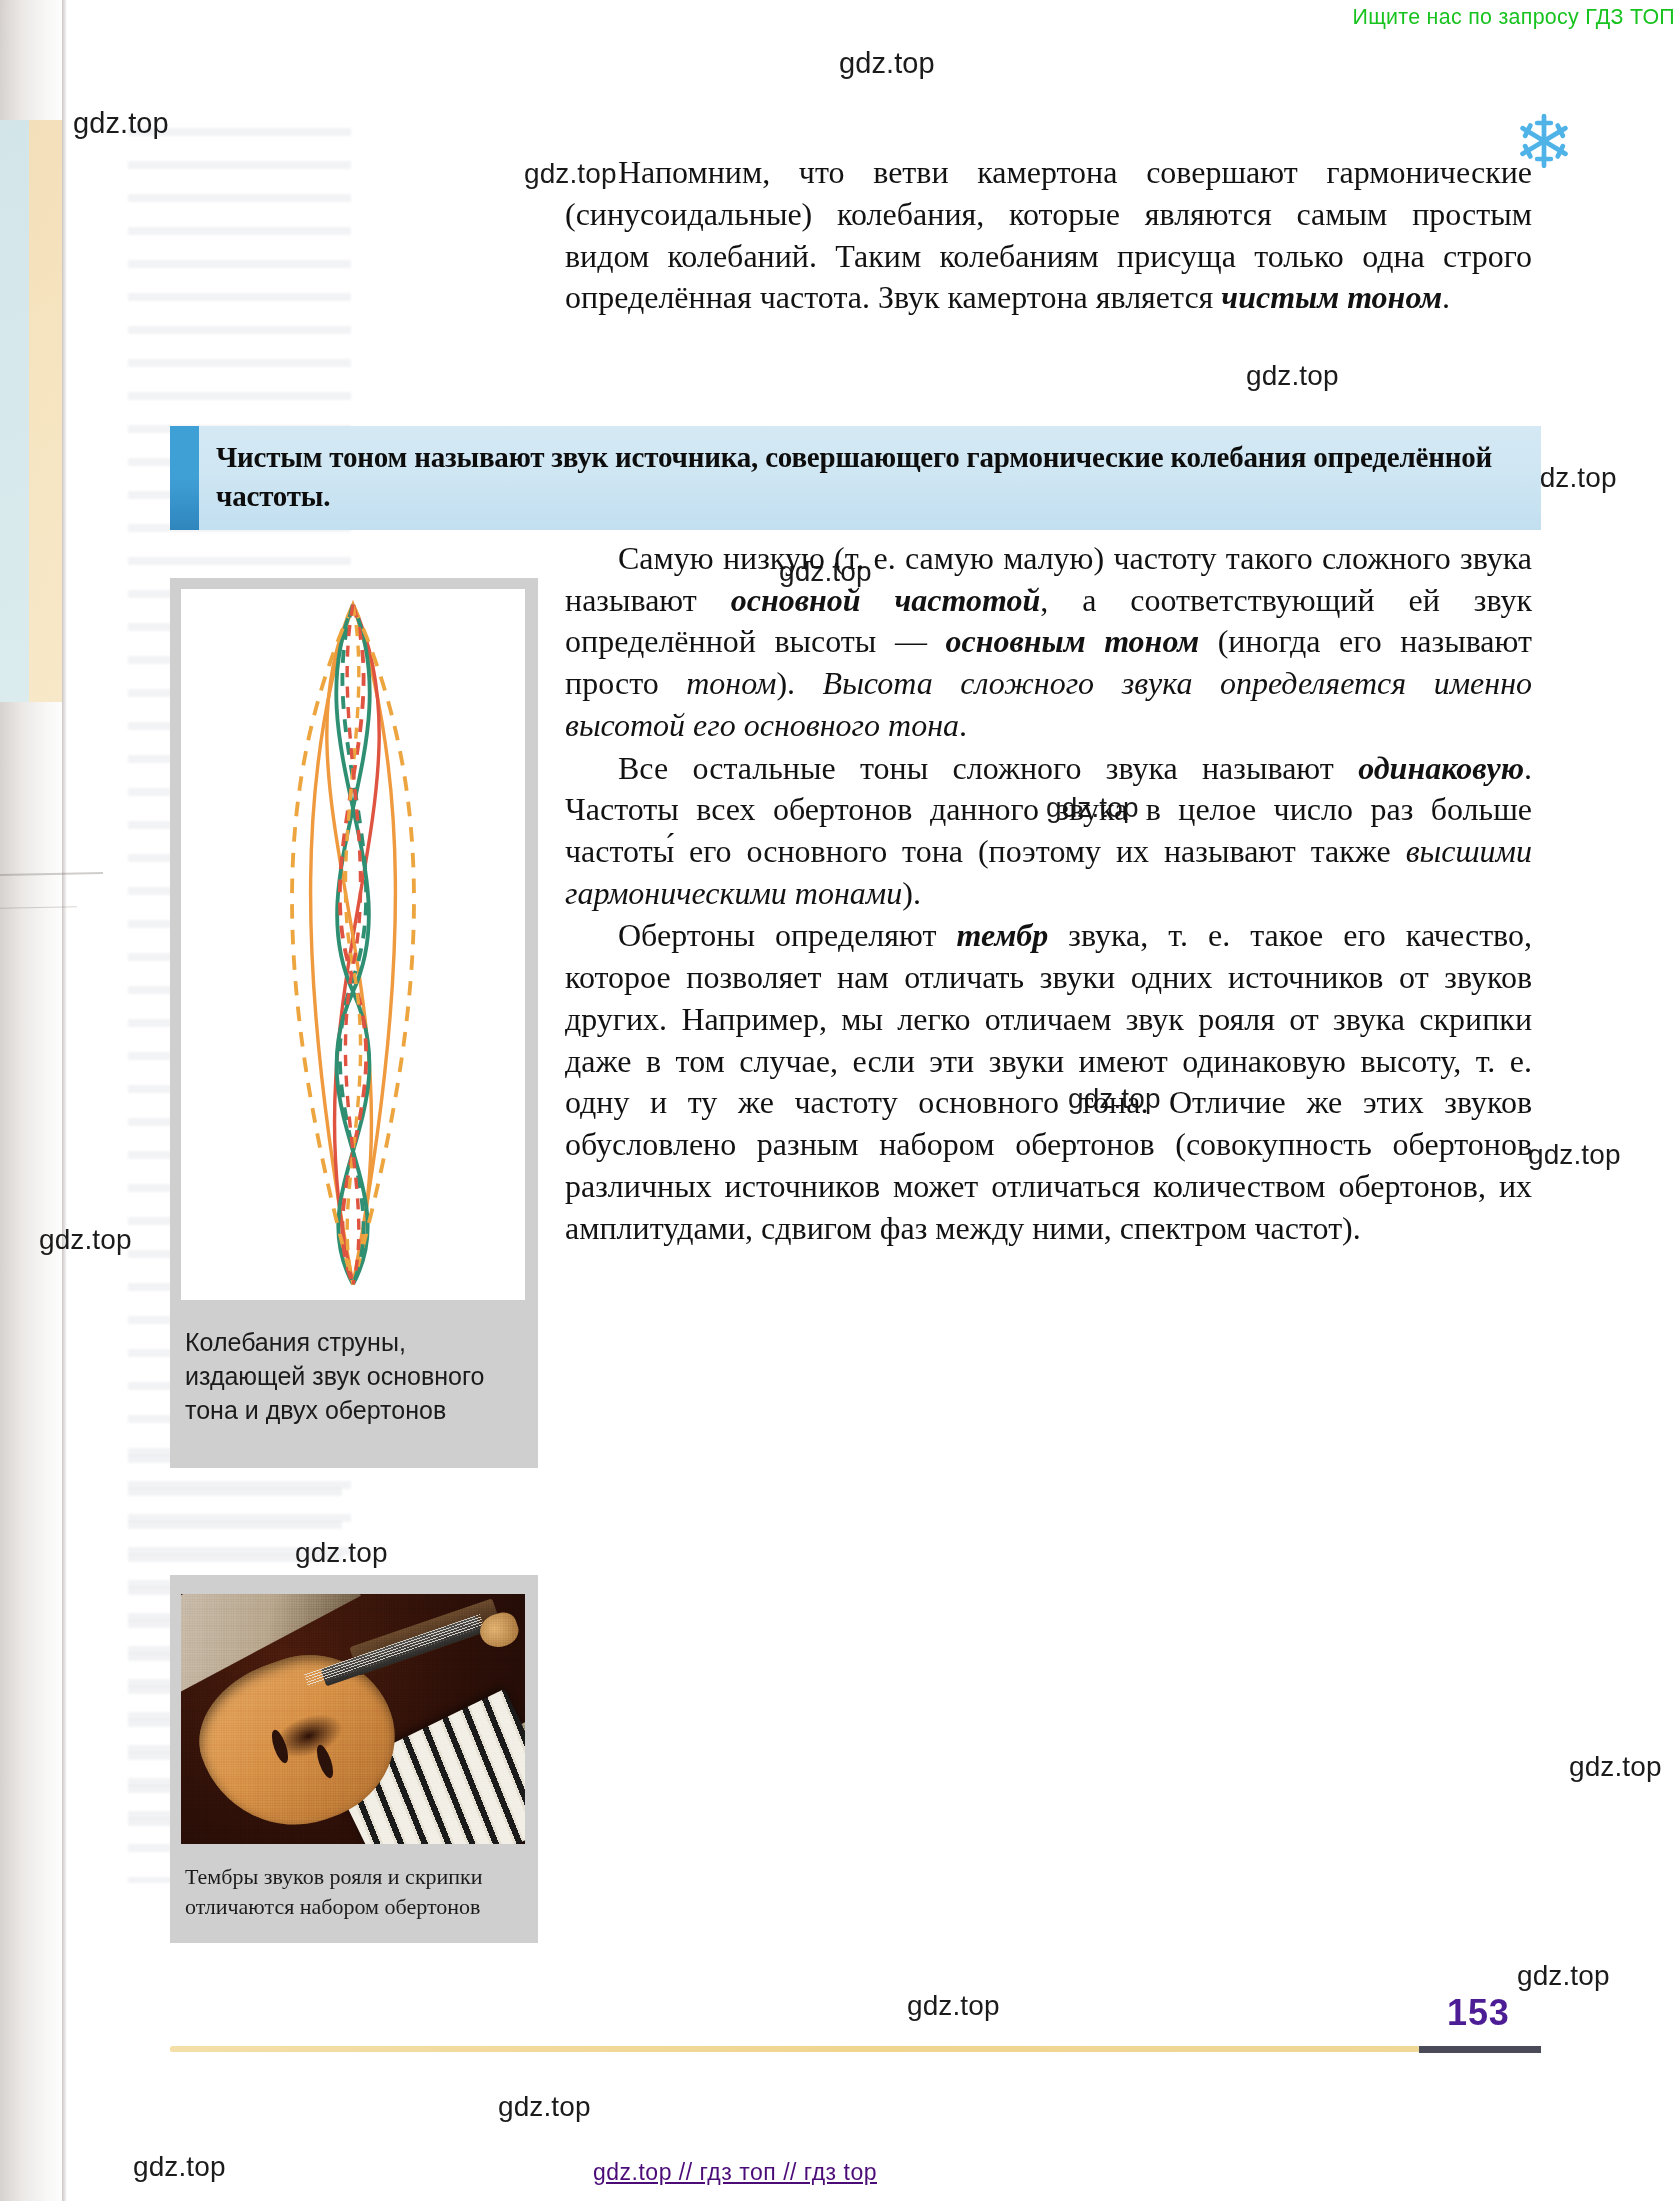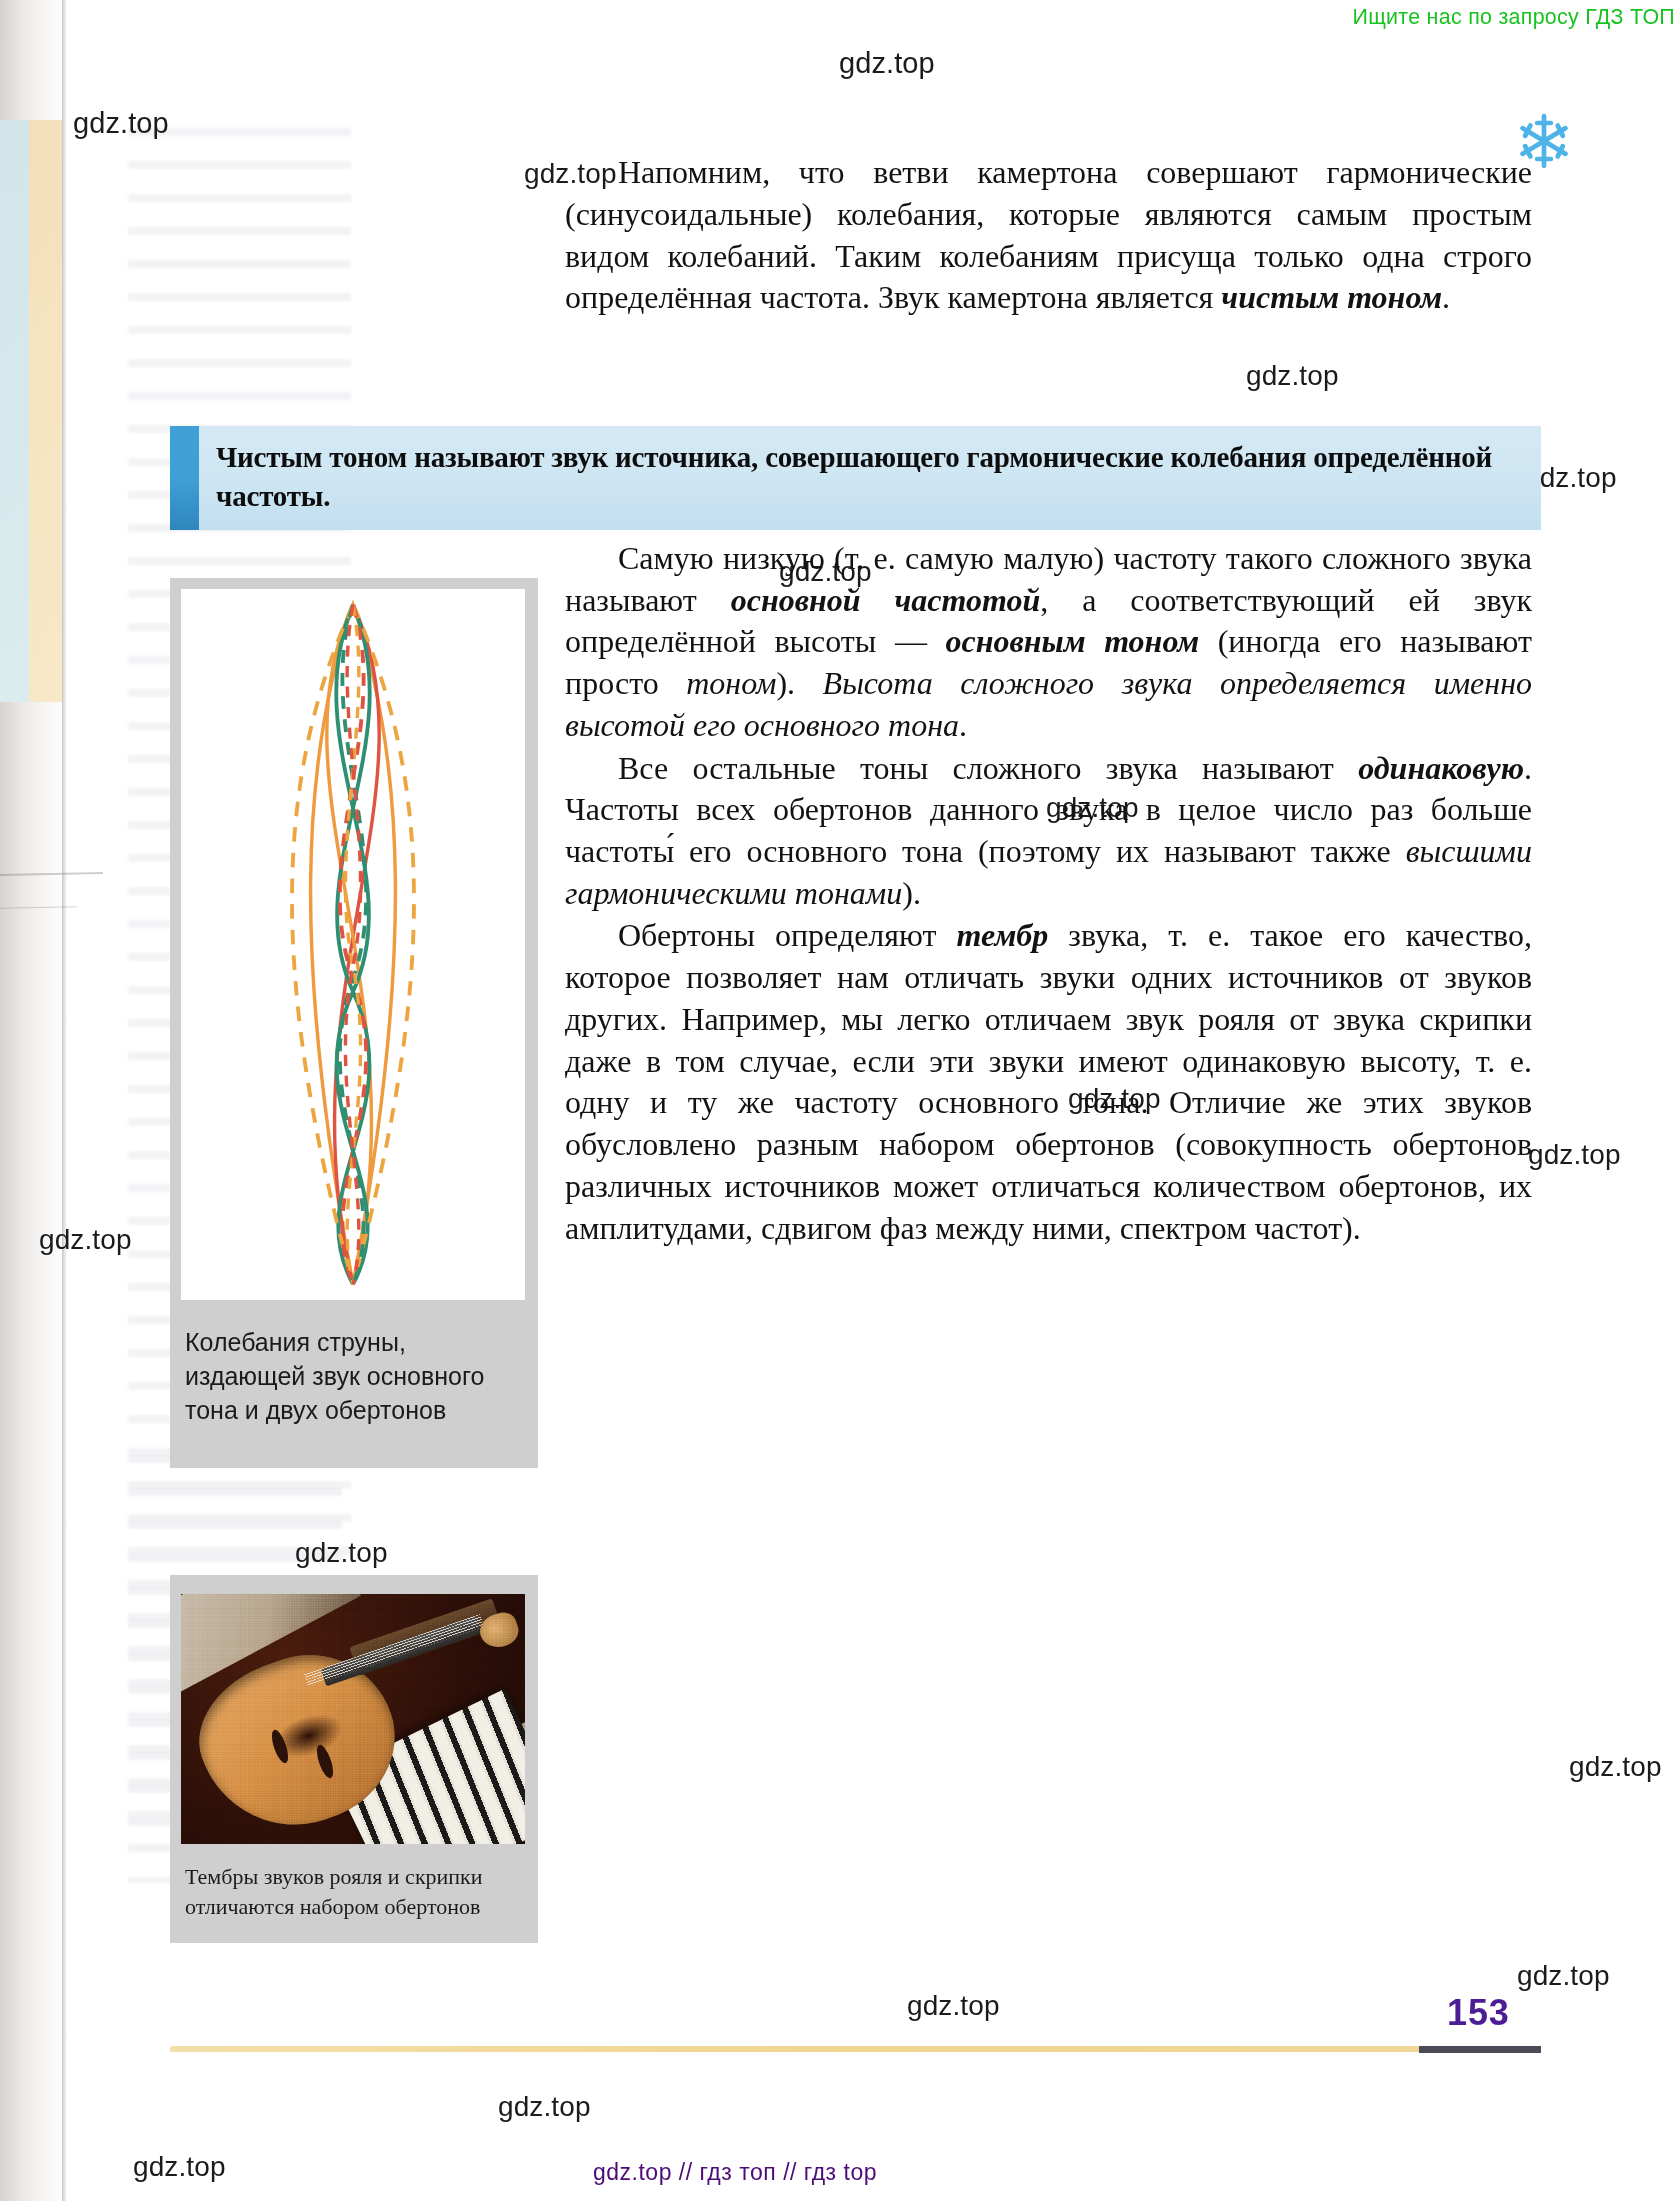--- a/index.html
+++ b/index.html
@@ -73,21 +73,21 @@
     letter-spacing:0.1px;
   }
   .hdr-wm{
     position:absolute;left:0;top:5.1px;width:1675px;text-align:center;
     font-family:"Liberation Sans", sans-serif;
     font-size:21.4px;color:#18c31f;font-weight:400;letter-spacing:0.3px;
   }
   .ftr-wm{
     position:absolute;left:0;top:2159px;width:1470px;text-align:center;
     font-family:"Liberation Sans", sans-serif;
-    font-size:23px;color:#4b0c78;letter-spacing:0.5px;
+    font-size:23px;color:#4b0c78;letter-spacing:0.5px;text-decoration:underline;
   }
 
   
   .asterisk{
     position:absolute;right:101px;top:111px;width:60px;height:60px;
   }
 
   
   .col-right{
     position:absolute;

